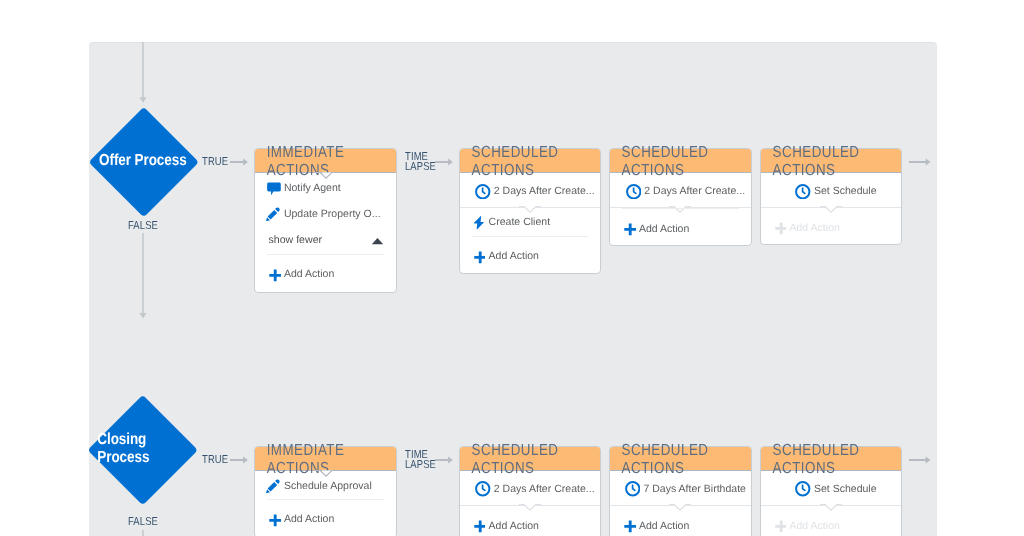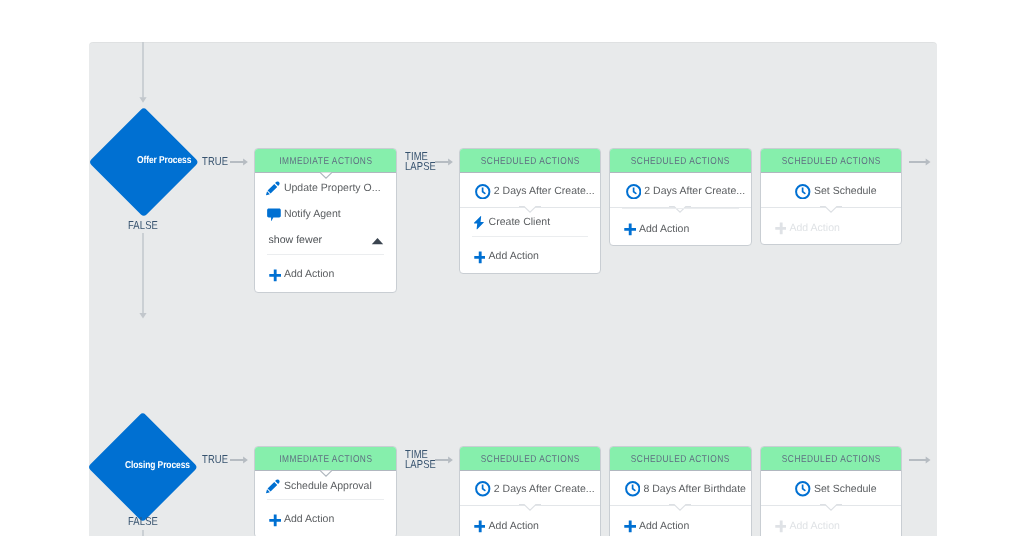--- a/index.html
+++ b/index.html
@@ -12,35 +12,35 @@
   
   #canvas{position:absolute;left:89px;top:42px;width:847.5px;height:500px;
           background:#e8eaeb;border-radius:4px;overflow:hidden;
           box-shadow:inset 0 1px 0 rgba(0,0,0,0.035);}
 
   
   .diamond{position:absolute;width:107px;height:106px;}
   .diamond .shape{position:absolute;left:14.5px;top:15px;width:77.5px;height:77.5px;
       background:#0070d2;transform:rotate(45deg);border-radius:4px;}
   .diamond .dlabel{position:absolute;left:0;top:0;width:107px;height:106px;
-      display:flex;align-items:center;justify-content:flex-end;
-      color:#ffffff;font-size:10px;font-weight:bold;letter-spacing:-0.1px;}
+      display:flex;align-items:center;justify-content:center;
+      color:#ffffff;font-size:16px;font-weight:bold;letter-spacing:-0.1px;}
   .diamond .dlabel > span{display:block;transform:scaleX(0.845);position:relative;left:-1px;top:-0.5px;}
 
   .lbl{position:absolute;font-size:11.5px;color:#37536f;letter-spacing:0.15px;white-space:nowrap;
        transform:scaleX(0.82);transform-origin:left top;}
   .lbl.tl{line-height:10.2px;}
 
   
   .card{position:absolute;background:#ffffff;border:1px solid #c9ced3;
         border-radius:4px;box-sizing:border-box;}
-  .card-hd{position:relative;height:23.8px;background:#86efac;
+  .card-hd{position:relative;height:23.8px;background:#fdba74;
         border-bottom:1px solid #b0b7bf;
         display:flex;align-items:center;justify-content:center;
-        color:#5e6d80;font-size:10px;letter-spacing:0.6px;
+        color:#5e6d80;font-size:16px;letter-spacing:0.6px;
         border-radius:3px 3px 0 0;box-sizing:border-box;}
   .card-hd > span{display:block;transform:scaleX(0.835);transform-origin:center;position:relative;top:1.5px;}
 
   .item{position:relative;height:25.6px;display:flex;align-items:center;
         padding-left:10.2px;box-sizing:border-box;}
   .item.tall{height:32.2px;justify-content:center;}
   .item.mid{height:27.5px;}
   .item.add{height:37px;padding-top:2.6px;}
   .item.addsm{height:35.7px;padding-top:3.4px;}
   .item .ico{width:15.5px;height:15.5px;flex:none;display:block;margin-right:3.2px;}
@@ -92,29 +92,29 @@
 
 <div class="card" style="left:165px;top:106px;width:143px;">
   <div class="card-hd">
     <span>IMMEDIATE ACTIONS</span>
     <svg class="notch" style="bottom:-6.9px;top:auto;margin-left:-11px;" width="22" height="7" viewBox="0 0 22 7">
           <path d="M0 0.55 H5.2 L11 6.2 L16.8 0.55 H22" fill="#ffffff" stroke="#b0b7bf" stroke-width="1.1" stroke-linejoin="miter"></path>
         </svg>
   </div>
   <div class="item">
     <svg class="ico" viewBox="0 0 16 16">
+          <path fill="#0070d2" d="M3.95 2.55h10.6c1.05 0 1.75.72 1.75 1.75v5.7c0 1.05-.7 1.75-1.75 1.75H8.6l-1.8 3.5c-.14.27-.52.18-.52-.12v-3.38H3.95c-1.05 0-1.75-.7-1.75-1.75V4.3c0-1.03.7-1.75 1.75-1.75z"></path>
+        </svg>
+    <span class="txt">Notify Agent</span>
+  </div>
+  <div class="item">
+    <svg class="ico" viewBox="0 0 16 16">
           <path fill="#0070d2" d="M12.9 1.5a2.2 2.2 0 0 1 1.55 3.76l-.9.9-3.1-3.1.9-.9a2.2 2.2 0 0 1 1.55-.66zM9.55 4.05l3.1 3.1-6.9 6.9-3.1-3.1zM2.1 11.7l2.95 2.95-3.5 1.05a.36.36 0 0 1-.45-.45z"></path>
         </svg>
     <span class="txt">Update Property O...</span>
-  </div>
-  <div class="item">
-    <svg class="ico" viewBox="0 0 16 16">
-          <path fill="#0070d2" d="M3.95 2.55h10.6c1.05 0 1.75.72 1.75 1.75v5.7c0 1.05-.7 1.75-1.75 1.75H8.6l-1.8 3.5c-.14.27-.52.18-.52-.12v-3.38H3.95c-1.05 0-1.75-.7-1.75-1.75V4.3c0-1.03.7-1.75 1.75-1.75z"></path>
-        </svg>
-    <span class="txt">Notify Agent</span>
   </div>
   <div class="toggle">
     <span class="txt">show fewer</span>
     <svg style="margin-right:-1px;position:relative;top:1px;" width="13" height="8" viewBox="0 0 13 8">
           <path fill="#3b4550" d="M6.5 1.1 12.2 7.3H0.8z"></path>
         </svg>
   </div>
   <div class="sepin"></div>
   <div class="item add">
     <svg class="ico" viewBox="0 0 16 16">
@@ -211,21 +211,21 @@
         </svg>
     <span class="txt dim">Add Action</span>
   </div>
 </div>
 
 <svg class="harrow" style="left:820px;top:115px;" width="24" height="10" viewBox="0 0 24 10">
   <path d="M0 5 H17.4" stroke="#b6bcc2" stroke-width="2" fill="none"></path>
   <path d="M16.7 1.4 L21.5 5 L16.7 8.6 Z" fill="#b6bcc2"></path>
 </svg>
 
-<div class="diamond" style="left:0.8px;top:371px;">
+<div class="diamond" style="left:0.8px;top:354px;">
   <div class="shape"></div>
   <div class="dlabel">
         <span>Closing Process</span>
       </div>
 </div>
 <div class="lbl" style="left:39px;top:474.4px;">FALSE</div>
 
 <svg class="varrow" style="left:47.5px;top:487.8px;" width="12" height="86" viewBox="0 0 12 86">
   <path d="M6 0 V80.6" stroke="#c2c7cc" stroke-width="1.5" fill="none"></path>
   <path d="M2.4 80.1 L6 85.6 L9.6 80.1 Z" fill="#c2c7cc"></path>
@@ -295,21 +295,21 @@
 
 <div class="card" style="left:520px;top:403.9px;width:142.5px;">
   <div class="card-hd">
     <span>SCHEDULED ACTIONS</span>
   </div>
   <div class="item tall">
     <svg class="ico" viewBox="0 0 16 16">
           <path fill="#0070d2" d="M8 .1A7.9 7.9 0 1 0 8 15.9 7.9 7.9 0 0 0 8 .1zm0 2.05a5.85 5.85 0 1 1 0 11.7 5.85 5.85 0 0 1 0-11.7z"></path>
           <path fill="#0070d2" d="M7.35 3.5h1c.22 0 .38.17.38.38v3.67l2.23 1.62c.18.13.22.38.09.55l-.58.8a.39.39 0 0 1-.54.08L7.13 8.5a.78.78 0 0 1-.16-.47V3.88c0-.21.17-.38.38-.38z"></path>
         </svg>
-    <span class="txt">8 Days After Birthdate</span>
+    <span class="txt">7 Days After Birthdate</span>
   </div>
   <div class="sepfull">
     <svg class="notch" style="margin-left:-11px;top:-0.9px;" width="22" height="7" viewBox="0 0 22 7">
           <path d="M0 0.55 H5.2 L11 6.2 L16.8 0.55 H22" fill="#ffffff" stroke="#dde0e4" stroke-width="1.1" stroke-linejoin="miter"></path>
         </svg>
   </div>
     <div class="item addsm">
     <svg class="ico" viewBox="0 0 16 16">
           <path fill="#0070d2" d="M9.4 2.5h2.25c.2 0 .35.16.35.35v4.3h4.3c.2 0 .35.16.35.35v2.25c0 .2-.16.35-.35.35H12v4.3c0 .2-.16.35-.35.35H9.4a.35.35 0 0 1-.35-.35v-4.3h-4.3a.35.35 0 0 1-.35-.35V7.5c0-.2.16-.35.35-.35h4.3v-4.3c0-.2.16-.35.35-.35z"></path>
         </svg>

